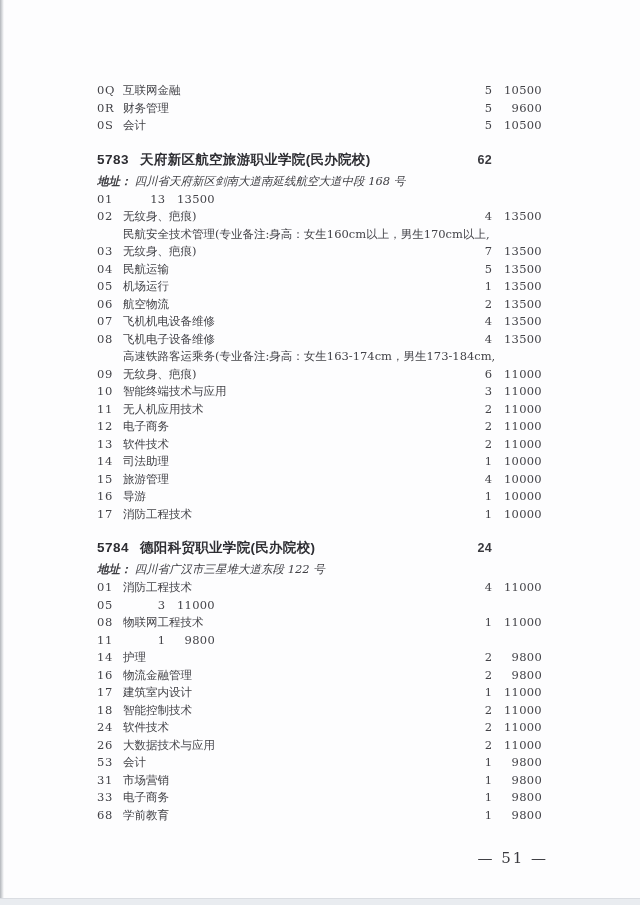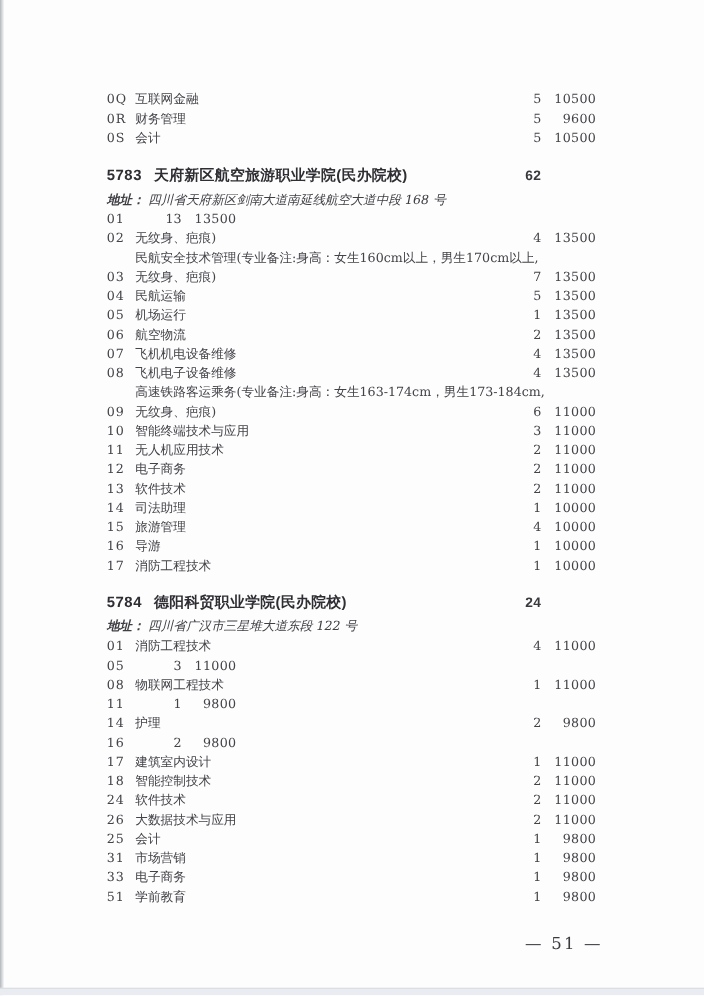--- a/index.html
+++ b/index.html
@@ -260,20 +260,23 @@
         <div class="row">
           <span class="code">14</span>
           <div class="name">
             <div class="nline">护理</div>
           </div>
           <span class="count">2</span>
           <span class="tuition">9800</span>
         </div>
         <div class="row">
           <span class="code">16</span>
+          <div class="name">
+            <div class="nline">物流金融管理</div>
+          </div>
           <span class="count">2</span>
           <span class="tuition">9800</span>
         </div>
         <div class="row">
           <span class="code">17</span>
           <div class="name">
             <div class="nline">建筑室内设计</div>
           </div>
           <span class="count">1</span>
           <span class="tuition">11000</span>
@@ -296,21 +299,21 @@
         </div>
         <div class="row">
           <span class="code">26</span>
           <div class="name">
             <div class="nline">大数据技术与应用</div>
           </div>
           <span class="count">2</span>
           <span class="tuition">11000</span>
         </div>
         <div class="row">
-          <span class="code">25</span>
+          <span class="code">53</span>
           <div class="name">
             <div class="nline">会计</div>
           </div>
           <span class="count">1</span>
           <span class="tuition">9800</span>
         </div>
         <div class="row">
           <span class="code">31</span>
           <div class="name">
             <div class="nline">市场营销</div>
@@ -320,21 +323,21 @@
         </div>
         <div class="row">
           <span class="code">33</span>
           <div class="name">
             <div class="nline">电子商务</div>
           </div>
           <span class="count">1</span>
           <span class="tuition">9800</span>
         </div>
         <div class="row">
-          <span class="code">51</span>
+          <span class="code">68</span>
           <div class="name">
             <div class="nline">学前教育</div>
           </div>
           <span class="count">1</span>
           <span class="tuition">9800</span>
         </div>
       </div>
     </div>
   <div class="page-number">— 51 —</div>
   <div class="bottom-edge"></div>

